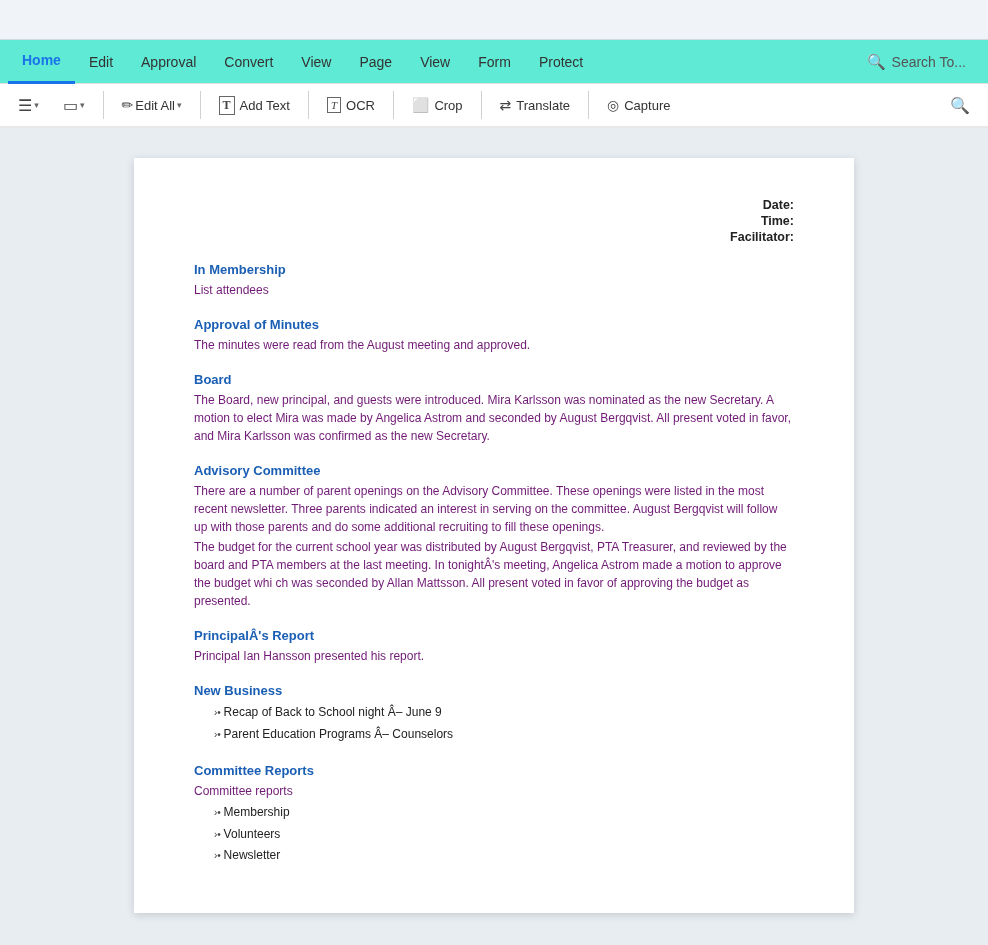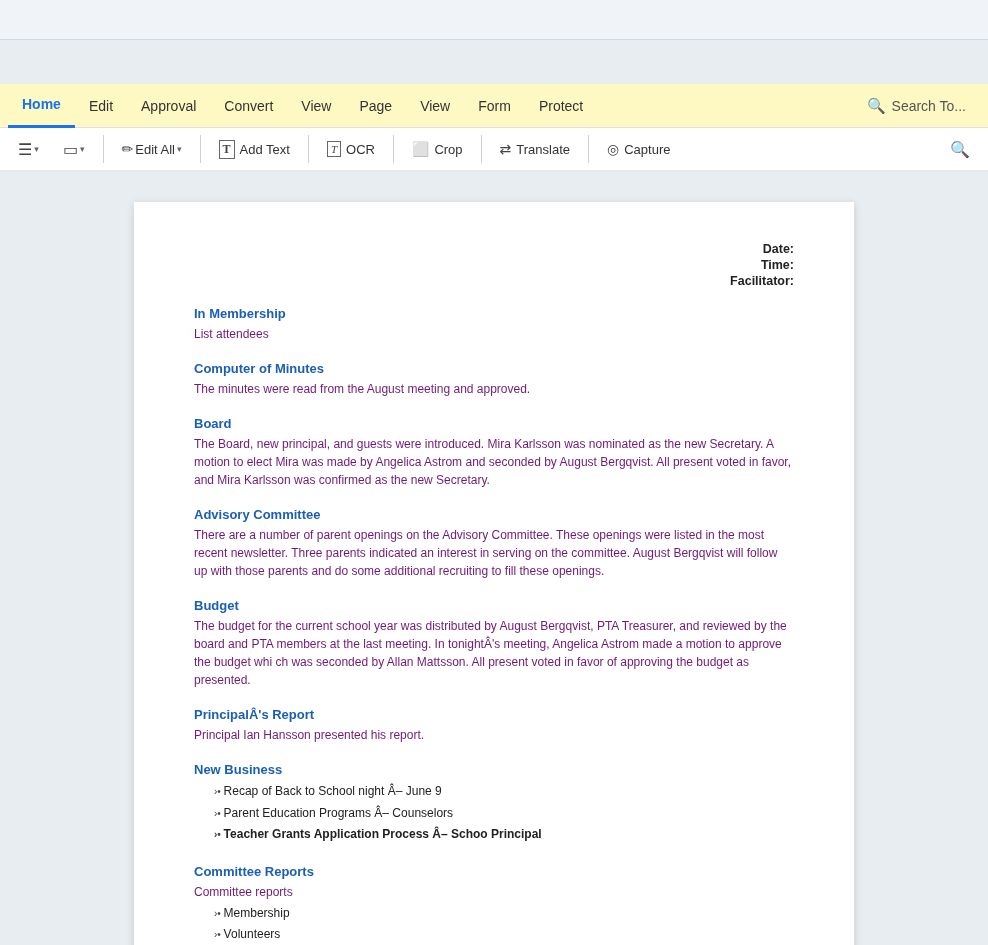--- a/index.html
+++ b/index.html
@@ -10,27 +10,26 @@
       background: #f0f4f8;
       height: 40px;
       display: flex;
       align-items: center;
       padding: 0 8px;
       border-bottom: 1px solid #d0d8e0;
     }
 
     
     .menu-bar {
-      background: #fef9c3;
+      background: #5eead4;
       display: flex;
       align-items: center;
       height: 44px;
       padding: 0 8px;
       border-bottom: 1px solid #e0e0e0;
-      margin-top: 44px;
     }
     .menu-item {
       padding: 0 14px;
       height: 44px;
       display: flex;
       align-items: center;
       cursor: pointer;
       font-size: 14px;
       color: #333;
       position: relative;
@@ -222,40 +221,38 @@
 
     <div class="fields-block">
       <div class="doc-field"><strong>Date:</strong></div>
       <div class="doc-field"><strong>Time:</strong></div>
       <div class="doc-field"><strong>Facilitator:</strong></div>
     </div>
 
     <div class="doc-section-heading">In Membership</div>
     <div class="doc-text">List attendees</div>
 
-    <div class="doc-section-heading">Computer of Minutes</div>
+    <div class="doc-section-heading">Approval of Minutes</div>
     <div class="doc-text">The minutes were read from the August meeting and approved.</div>
 
     <div class="doc-section-heading">Board</div>
     <div class="doc-text">The Board, new principal, and guests were introduced. Mira Karlsson was nominated as the new Secretary. A motion to elect Mira was made by Angelica Astrom and seconded by August Bergqvist. All present voted in favor, and Mira Karlsson was confirmed as the new Secretary.</div>
 
     <div class="doc-section-heading">Advisory Committee</div>
     <div class="doc-text">There are a number of parent openings on the Advisory Committee. These openings were listed in the most recent newsletter. Three parents indicated an interest in serving on the committee. August Bergqvist will follow up with those parents and do some additional recruiting to fill these openings.</div>
 
-    <div class="doc-section-heading">Budget</div>
     <div class="doc-text">The budget for the current school year was distributed by August Bergqvist, PTA Treasurer, and reviewed by the board and PTA members at the last meeting. In tonightÂ's meeting, Angelica Astrom made a motion to approve the budget whi ch was seconded by Allan Mattsson. All present voted in favor of approving the budget as presented.</div>
 
     <div class="doc-section-heading">PrincipalÂ's Report</div>
     <div class="doc-text">Principal Ian Hansson presented his report.</div>
 
     <div class="doc-section-heading">New Business</div>
     <ul class="doc-list">
       <li>Recap of Back to School night Â– June 9</li>
       <li>Parent Education Programs Â– Counselors</li>
-      <li class="bold-item">Teacher Grants Application Process Â– Schoo Principal</li>
     </ul>
 
     <div class="doc-section-heading">Committee Reports</div>
     <div class="doc-text">Committee reports</div>
     <ul class="doc-list">
       <li>Membership</li>
       <li>Volunteers</li>
       <li>Newsletter</li>
     </ul>
 

